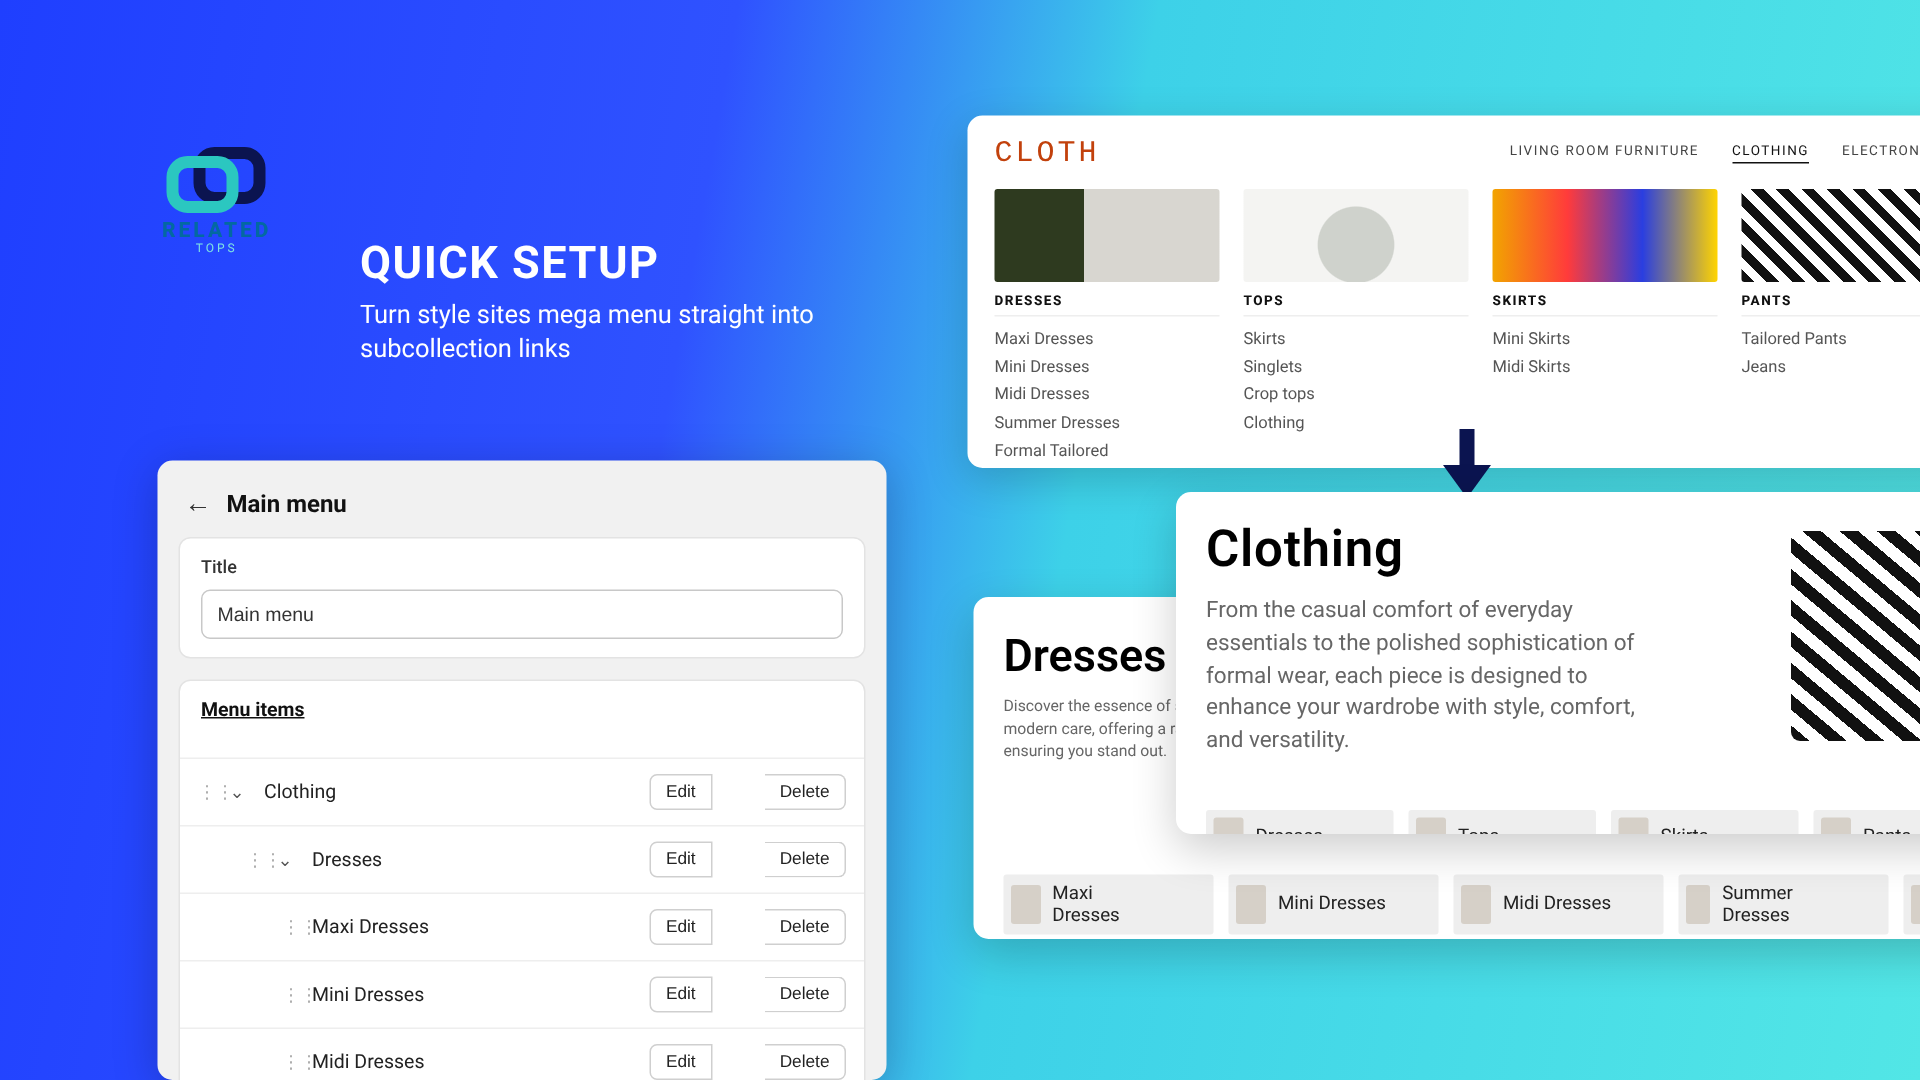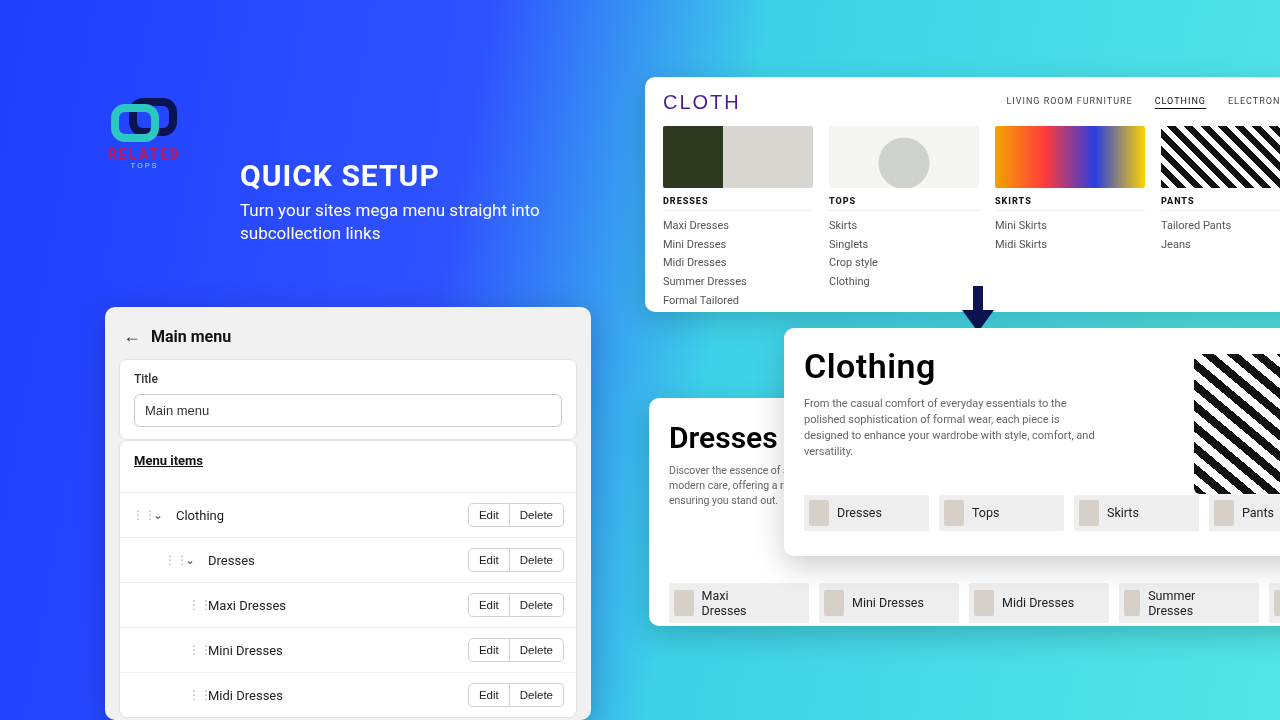--- a/index.html
+++ b/index.html
@@ -6,67 +6,67 @@
   body {
     width: 1280px; height: 720px; overflow: hidden;
     font-family: -apple-system, BlinkMacSystemFont, "Segoe UI", Roboto, Helvetica, Arial, sans-serif;
     background: linear-gradient(100deg, #1f3fff 0%, #2f52ff 35%, #3dd1e8 55%, #52e6e6 100%);
     position: relative;
   }
   
   .logo-block { position: absolute; left: 108px; top: 98px; text-align: center; }
   .logo-mark { position: relative; width: 70px; height: 44px; margin: 0 auto 4px; }
   .logo-mark svg { display:block; }
-  .logo-title { font-weight: 800; color: #be185d; letter-spacing: 2px; font-size: 14px; margin-top: 4px; }
+  .logo-title { font-weight: 800; color: #0369a1; letter-spacing: 2px; font-size: 14px; margin-top: 4px; }
   .logo-sub { color: #7ee2e2; font-size: 8px; letter-spacing: 2px; margin-top: -1px; }
 
   
   .headline { position: absolute; left: 240px; top: 158px; color: #fff; max-width: 310px; }
   .headline h1 { font-size: 30px; font-weight: 700; letter-spacing: 1px; }
   .headline p  { font-size: 17px; font-weight: 400; line-height: 1.35; margin-top: 6px; }
 
   
   .admin {
     position: absolute; left: 105px; top: 307px; width: 486px; height: 413px;
     background: #f1f1f1; border-radius: 10px; box-shadow: 0 6px 30px rgba(0,0,0,.22);
     padding: 14px; overflow: hidden;
   }
   .admin-head { display:flex; align-items:center; gap:10px; padding: 4px 4px 12px 4px; }
   .admin-head .back { font-size: 18px; color:#333; }
   .admin-head h3 { font-size: 16px; font-weight: 700; color:#111; }
-  .card { background:#fff; border:1px solid #e3e3e3; border-radius:8px; padding:12px 14px; }
+  .card { background:#fff; border:1px solid #e3e3e3; border-radius:8px; padding:12px 14px; margin-bottom:14px; }
   .card-label { font-size: 12px; color:#333; margin-bottom:8px; font-weight:500; }
   .text-input {
     width:100%; padding:8px 10px; border:1px solid #c8c8c8; border-radius:6px;
     font-size:13px; color:#333; background:#fff;
   }
   .menu-card { padding: 0; }
   .menu-card .section-title { font-size:13px; font-weight:700; color:#111; padding:12px 14px 24px;text-decoration:underline; }
   .row {
     display:flex; align-items:center; padding: 10px 12px;
     border-top: 1px solid #eee;
   }
   .row .grip { color:#aaa; font-size:12px; width:14px; text-align:center; }
   .row .chev { color:#555; font-size:12px; width:16px; text-align:center; margin:0 4px; }
   .row .name { flex:1; font-size:13px; color:#222; padding-left:6px; }
-  .row .btns { display:flex; }
+  .row .btns { display:flex;gap:35px; }
   .row .btn { border:1px solid #cfcfcf; background:#fff; font-size:11.5px; padding:5px 10px; color:#222; cursor:pointer; }
   .row .btn:first-child { border-radius:5px 0 0 5px; }
   .row .btn:last-child  { border-radius:0 5px 5px 0; border-left:none; }
   .indent-1 { padding-left: 32px; }
   .indent-2 { padding-left: 56px; }
 
   
   .mega {
     position:absolute; left:645px; top:77px; width:670px; height:235px;
     background:#fff; border-radius:10px; box-shadow:0 8px 28px rgba(0,0,0,.18);
     padding: 14px 18px 12px; overflow:hidden;
   }
   .mega-top { display:flex; align-items:center; justify-content:space-between; margin-bottom:12px; }
-  .brand { font-family: Liberation Sans, sans-serif; font-size:20px; letter-spacing:2px; color:#4c1d95; }
+  .brand { font-family: Liberation Mono, monospace; font-size:20px; letter-spacing:2px; color:#c2410c; }
   .nav { display:flex; gap:22px; font-size:9px; letter-spacing:1px; color:#444; }
   .nav span { padding-bottom:2px; }
   .nav .active { border-bottom:1px solid #111; color:#111; }
   .mega-cols { display:flex; gap:16px; }
   .col { flex:1; min-width:150px; }
   .thumb { height:62px; background:#e4e0db; border-radius:2px; position:relative; overflow:hidden; }
   .thumb.dresses { background: linear-gradient(90deg,#2e3a1f 0 40%, #d8d6d0 40% 100%); }
   .thumb.tops    { background: radial-gradient(circle at 50% 60%, #cfd2cc 0 30%, #f4f4f2 31% 100%); }
   .thumb.skirts  { background: linear-gradient(90deg,#f2a400,#ff3b3b,#2a3ee0,#ffd400); }
   .thumb.pants   { background: repeating-linear-gradient(45deg,#111 0 6px,#fff 6px 12px); }
@@ -77,21 +77,21 @@
   
   .arrow { position:absolute; left:960px; top:286px; color:#0b1450; font-size:40px; font-weight:900; }
 
   
   .result {
     position:absolute; left:784px; top:328px; width:560px; height:228px;
     background:#fff; border-radius:10px; box-shadow:0 10px 30px rgba(0,0,0,.20);
     padding:18px 20px; overflow:hidden; z-index:2;
   }
   .result h2 { font-size:34px; font-weight:600; color:#000; letter-spacing:.5px; }
-  .result p  { font-size:11px; color:#666; line-height:1.45; max-width:300px; margin-top:10px; }
+  .result p  { font-size:15px; color:#666; line-height:1.45; max-width:300px; margin-top:10px; }
   .chips { display:flex; gap:10px; margin-top:35px; }
   .chip { display:flex; align-items:center; gap:8px; background:#eeeeee; padding:5px 34px 5px 5px; border-radius:2px; min-width:125px; }
   .chip .sw { width:20px; height:26px; background:#d6d0c8; border-radius:2px; }
   .chip span { font-size:12.5px; color:#222; }
   .result .hero {
     position:absolute; right:-40px; top:26px; width:190px; height:140px;
     background: repeating-linear-gradient(40deg,#111 0 8px,#fff 8px 16px);
     border-radius:6px;
   }
 
@@ -116,21 +116,21 @@
       <rect x="24" y="4" rx="10" ry="10" width="40" height="30" fill="none" stroke="#0b1450" stroke-width="8"></rect>
       <rect x="6" y="10" rx="10" ry="10" width="40" height="30" fill="none" stroke="#2bc7c0" stroke-width="8"></rect>
     </svg>
   </div>
   <div class="logo-title">RELATED</div>
   <div class="logo-sub">TOPS</div>
 </div>
 
 <div class="headline">
   <h1>QUICK SETUP</h1>
-  <p>Turn your sites mega menu straight into subcollection links</p>
+  <p>Turn style sites mega menu straight into subcollection links</p>
 </div>
 
 <div class="admin">
   <div class="admin-head">
     <span class="back">←</span>
     <h3>Main menu</h3>
   </div>
 
   <div class="card">
     <div class="card-label">Title</div>
@@ -215,21 +215,21 @@
         <a href="#">Midi Dresses</a>
         <a href="#">Summer Dresses</a>
         <a href="#">Formal Tailored</a>
       </div>
       <div class="col">
         <div class="thumb tops"></div>
         <h4>TOPS</h4>
         <hr>
         <a href="#">Skirts</a>
         <a href="#">Singlets</a>
-        <a href="#">Crop style</a>
+        <a href="#">Crop tops</a>
         <a href="#">Clothing</a>
       </div>
       <div class="col">
         <div class="thumb skirts"></div>
         <h4>SKIRTS</h4>
         <hr>
         <a href="#">Mini Skirts</a>
         <a href="#">Midi Skirts</a>
       </div>
       <div class="col">

